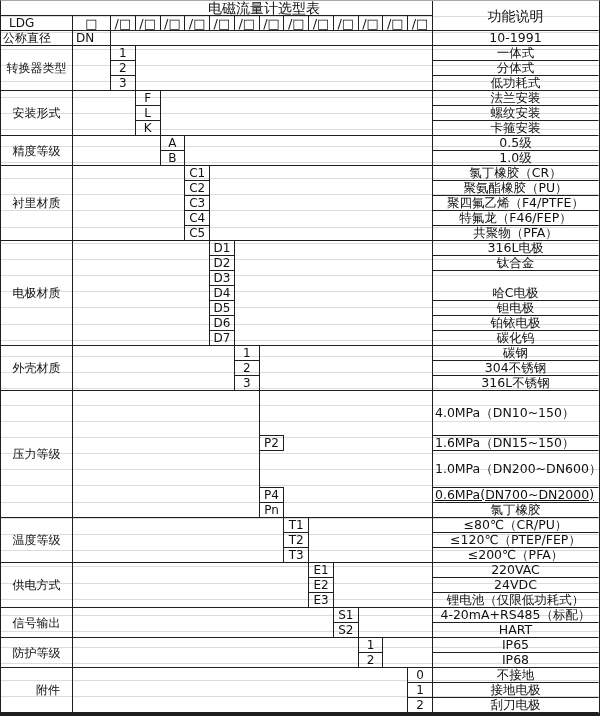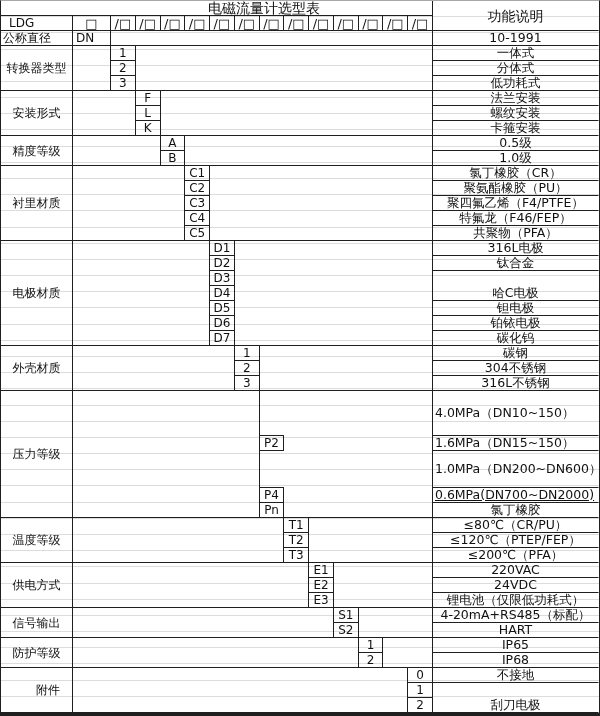--- a/index.html
+++ b/index.html
@@ -216,16 +216,17 @@
       <div class="c br bb" style="grid-area: 40 / 13;">1</div>
       <div class="c bb desc" style="grid-area: 40 / 16;">IP65</div>
       <div class="c br bb" style="grid-area: 41 / 13;">2</div>
       <div class="c bb desc" style="grid-area: 41 / 16;">IP68</div>
       <div class="c br bb" style="grid-area: 40 / 14 / span 2 / span 2;"></div>
       <div class="c br bb" style="grid-area: 42 / 1 / span 3; padding-left: 23px;">附件</div>
       <div class="c br bb" style="grid-area: 42 / 2 / span 3 / span 13;"></div>
       <div class="c br bb" style="grid-area: 42 / 15;">0</div>
       <div class="c bb desc" style="grid-area: 42 / 16;">不接地</div>
       <div class="c br bb" style="grid-area: 43 / 15;">1</div>
+      <div class="c bb desc" style="grid-area: 43 / 16;">接地电极</div>
       <div class="c br bb" style="grid-area: 44 / 15;">2</div>
       <div class="c bb desc" style="grid-area: 44 / 16;">刮刀电极</div>
     </div>
 </div>
 
 </body></html>

